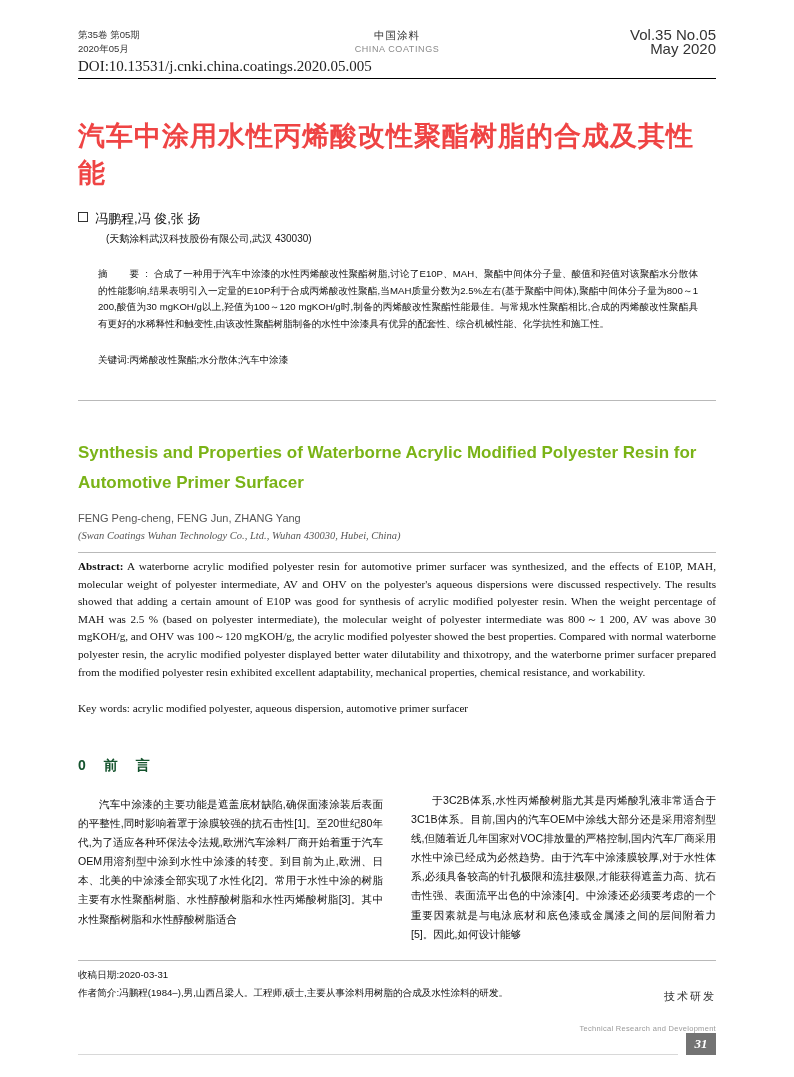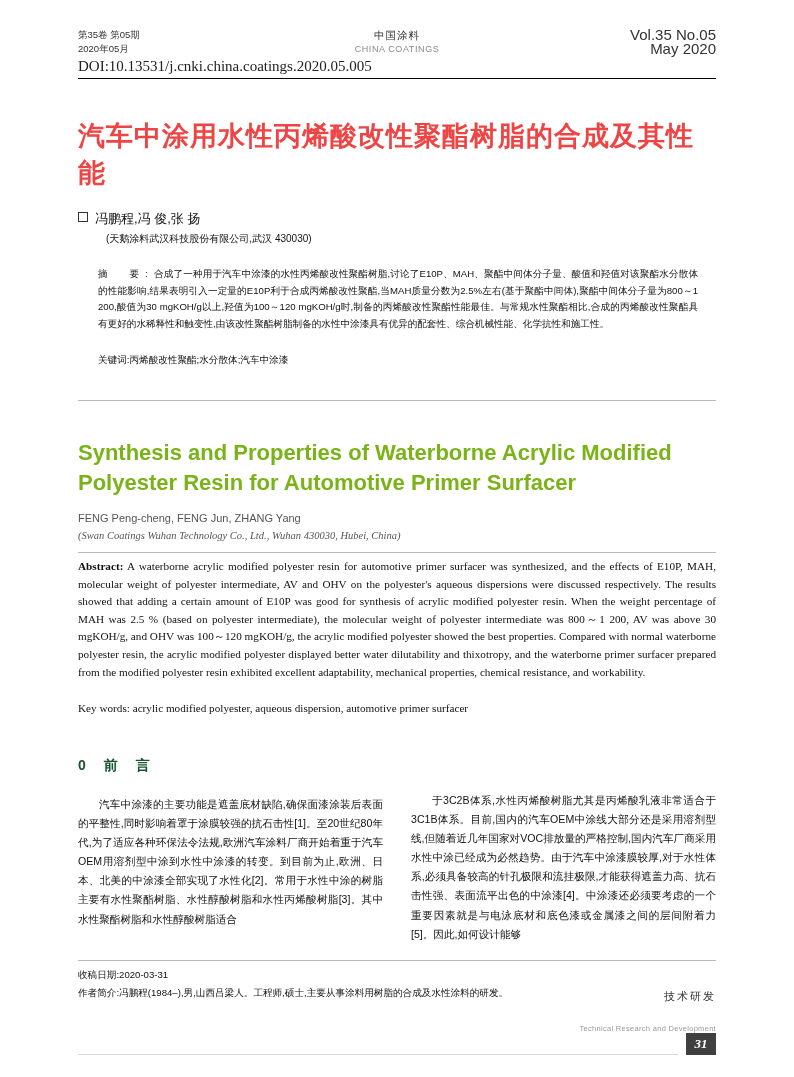--- a/index.html
+++ b/index.html
@@ -163,21 +163,21 @@
     background: #b9b9b9;
   }
 
   
   .en-title {
     position: absolute;
     left: 78px; top: 438px;
     width: 620px;
     font-family: "Liberation Sans", sans-serif;
     font-weight: bold;
-    font-size: 22px;
+    font-size: 17px;
     line-height: 30px;
     color: #7ab317;
   }
   .en-authors {
     position: absolute;
     left: 78px; top: 512px;
     width: 620px;
     font-family: "Liberation Sans", sans-serif;
     font-size: 11px;
     color: #555;
@@ -276,21 +276,21 @@
   .foot-brand .en {
     font-size: 7.5px;
     color: #9a9a9a;
     letter-spacing: 0.3px;
     margin-top: 20px;
   }
   .page-num {
     position: absolute;
     right: 78px; bottom: 22px;
     width: 30px; height: 22px;
-    background: #404040;
+    background: #737373;
     color: #fff;
     font-family: "Liberation Serif", serif;
     font-style: italic;
     font-weight: bold;
     font-size: 13px;
     text-align: center;
     line-height: 22px;
   }
   .foot-bar {
     position: absolute;

